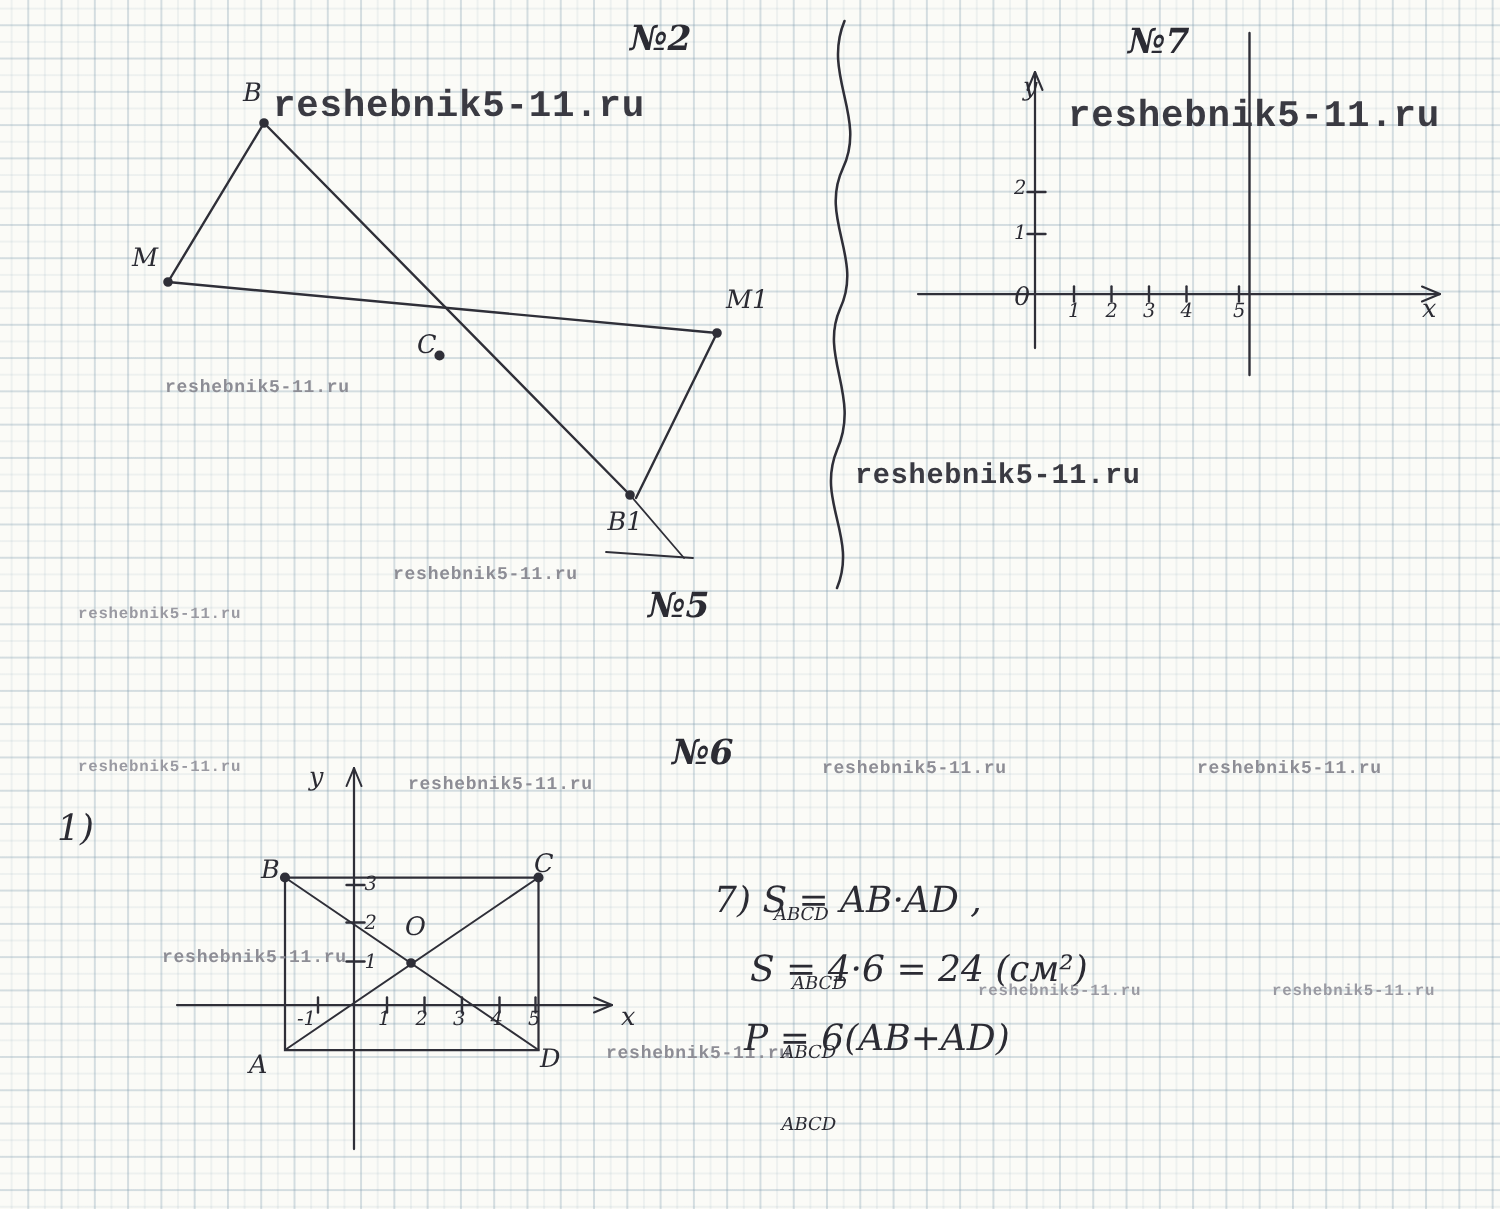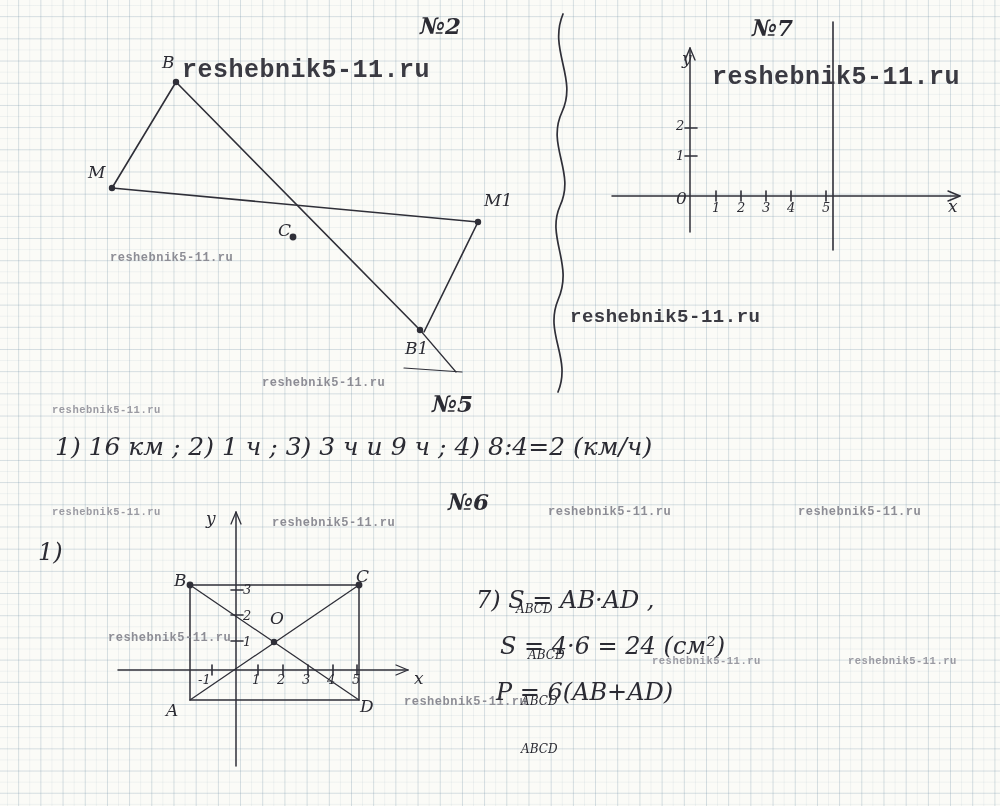--- a/index.html
+++ b/index.html
@@ -156,21 +156,20 @@
   <div class="hw lbl" style="left:676px;top:188px;">0</div>
   <div class="hw tick" style="left:712px;top:200px;">1</div>
   <div class="hw tick" style="left:737px;top:200px;">2</div>
   <div class="hw tick" style="left:762px;top:200px;">3</div>
   <div class="hw tick" style="left:787px;top:200px;">4</div>
   <div class="hw tick" style="left:822px;top:200px;">5</div>
   <div class="hw tick" style="left:676px;top:148px;">1</div>
   <div class="hw tick" style="left:676px;top:118px;">2</div>
 
   <div class="hw head" style="left:432px;top:390px;">№5</div>
-  <div class="hw line" style="left:55px;top:432px;">1) 16 км ;  2) 1 ч ;  3) 3 ч и 9 ч ;  4) 8:4=2 (км/ч)</div>
 
   <div class="hw head" style="left:448px;top:488px;">№6</div>
   <div class="hw line2" style="left:38px;top:538px;">1)</div>
 
   <div class="hw lbl" style="left:206px;top:508px;">y</div>
   <div class="hw lbl" style="left:414px;top:668px;">x</div>
   <div class="hw lbl" style="left:270px;top:608px;">O</div>
 
   <div class="hw tick" style="left:198px;top:672px;">-1</div>
   <div class="hw tick" style="left:252px;top:672px;">1</div>

